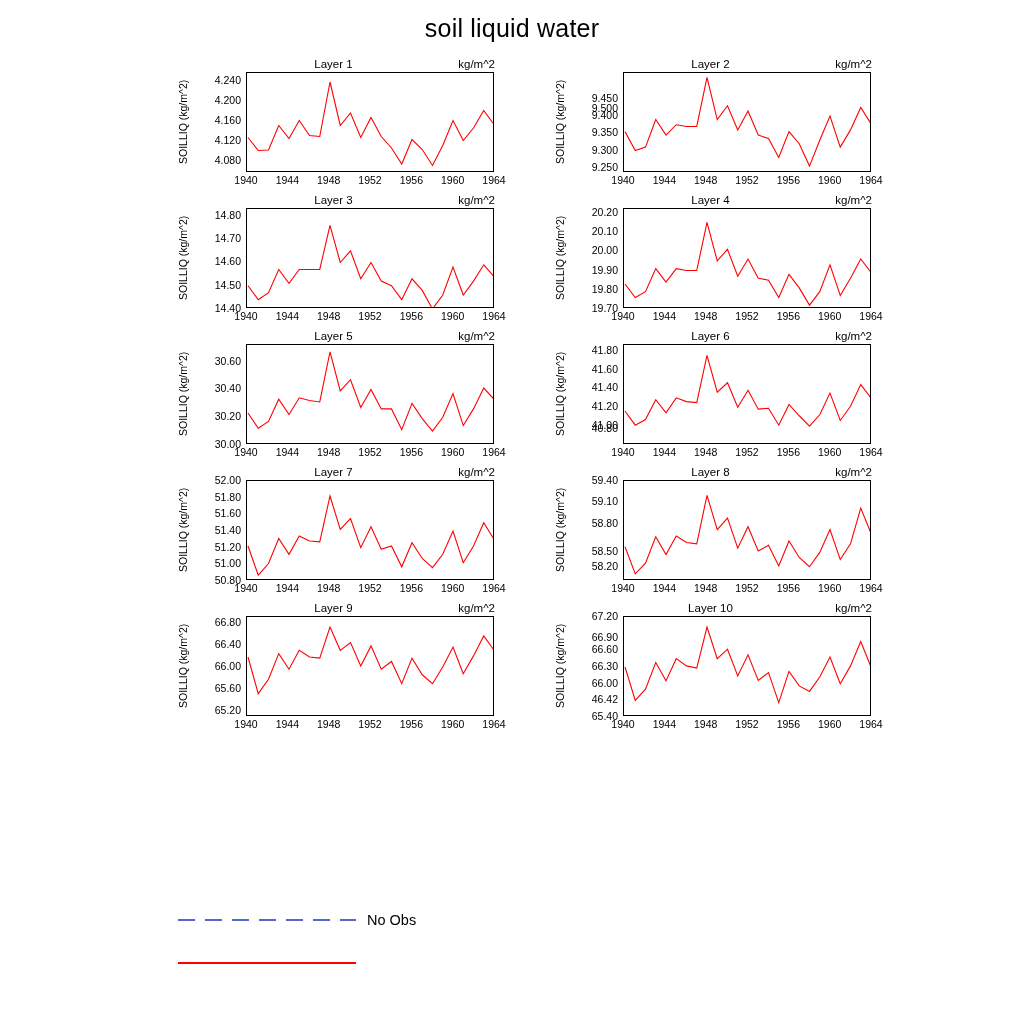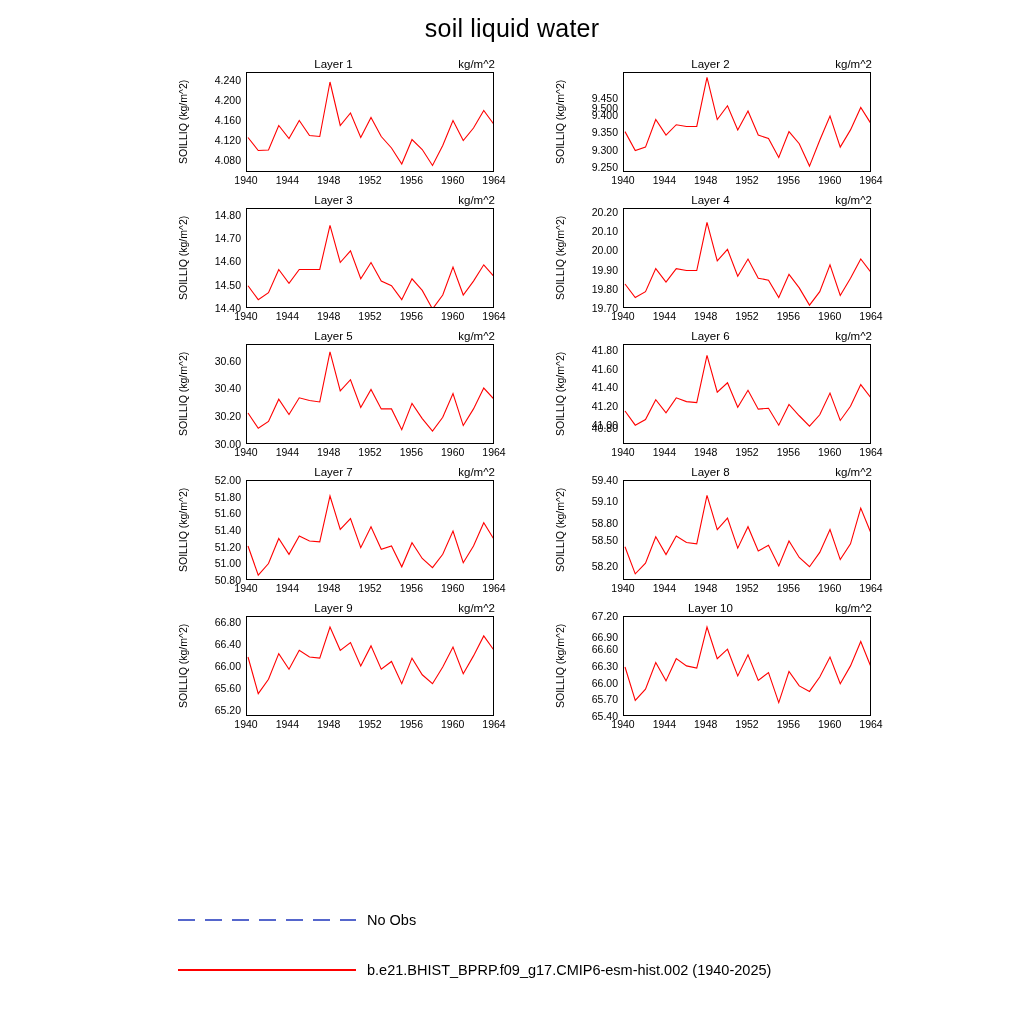--- a/index.html
+++ b/index.html
@@ -386,21 +386,21 @@
       </div>
       <div class="panel">
         <div class="panel-header">
           <div class="panel-title">Layer 8</div>
           <div class="panel-units">kg/m^2</div>
         </div>
         <div class="plot-wrap">
           <div class="ylabel">SOILLIQ  (kg/m^2)</div>
           <div class="yticks">
             <div class="ytick" style="top: 85.7143px;">58.20</div>
-            <div class="ytick" style="top: 60px; padding-left: 18px;">58.50</div>
+            <div class="ytick" style="top: 71px; padding-left: 18px;">58.50</div>
             <div class="ytick" style="top: 42.8571px;">58.80</div>
             <div class="ytick" style="top: 21.4286px;">59.10</div>
             <div class="ytick" style="top: 0px;">59.40</div>
           </div>
           <div class="axes">
             <svg width="248" height="100" viewBox="0 0 248 100">
               <polyline points="1.00,65.71 11.25,92.86 21.50,82.14 31.75,55.71 42.00,73.57 52.25,55.00 62.50,61.43 72.75,62.86 83.00,14.29 93.25,48.57 103.50,37.14 113.75,67.14 124.00,45.71 134.25,70.00 144.50,64.29 154.75,85.00 165.00,60.00 175.25,76.43 185.50,85.71 195.75,71.43 206.00,48.57 216.25,78.57 226.50,62.86 236.75,27.14 247.00,52.14" fill="none" stroke="#ff0000" stroke-width="1.1"></polyline>
             </svg>
           </div>
           <div class="xticks">
@@ -448,21 +448,21 @@
       </div>
       <div class="panel">
         <div class="panel-header">
           <div class="panel-title">Layer 10</div>
           <div class="panel-units">kg/m^2</div>
         </div>
         <div class="plot-wrap">
           <div class="ylabel">SOILLIQ  (kg/m^2)</div>
           <div class="yticks">
             <div class="ytick" style="top: 100px;">65.40</div>
-            <div class="ytick" style="top: 83.3333px;">65.70</div>
+            <div class="ytick" style="top: 83.3333px;">46.42</div>
             <div class="ytick" style="top: 66.6667px;">66.00</div>
             <div class="ytick" style="top: 50px;">66.30</div>
             <div class="ytick" style="top: 33.3333px;">66.60</div>
             <div class="ytick" style="top: 21px; margin-left: 16px;">66.90</div>
             <div class="ytick" style="top: 0px;">67.20</div>
           </div>
           <div class="axes">
             <svg width="248" height="100" viewBox="0 0 248 100">
               <polyline points="1.00,50.00 11.25,83.33 21.50,72.22 31.75,45.56 42.00,63.89 52.25,41.67 62.50,48.89 72.75,51.11 83.00,10.00 93.25,41.67 103.50,32.22 113.75,58.89 124.00,37.78 134.25,63.33 144.50,55.56 154.75,85.56 165.00,54.44 175.25,68.89 185.50,74.44 195.75,60.00 206.00,40.00 216.25,66.67 226.50,48.89 236.75,24.44 247.00,50.00" fill="none" stroke="#ff0000" stroke-width="1.1"></polyline>
             </svg>
@@ -481,15 +481,14 @@
     </div>
   </div>
 
 <div class="legend">
   <div class="legend-row legend-noobs">
     <div class="dashline"></div>
     <div class="legend-label">No Obs</div>
   </div>
   <div class="legend-row legend-model">
     <div class="solidline"></div>
-    <div class="legend-label">b.e21.BHIST_BPRP.f09_g17.CMIP6-esm-hist.002 (1940-2025)</div>
   </div>
 </div>
 
 </body></html>

